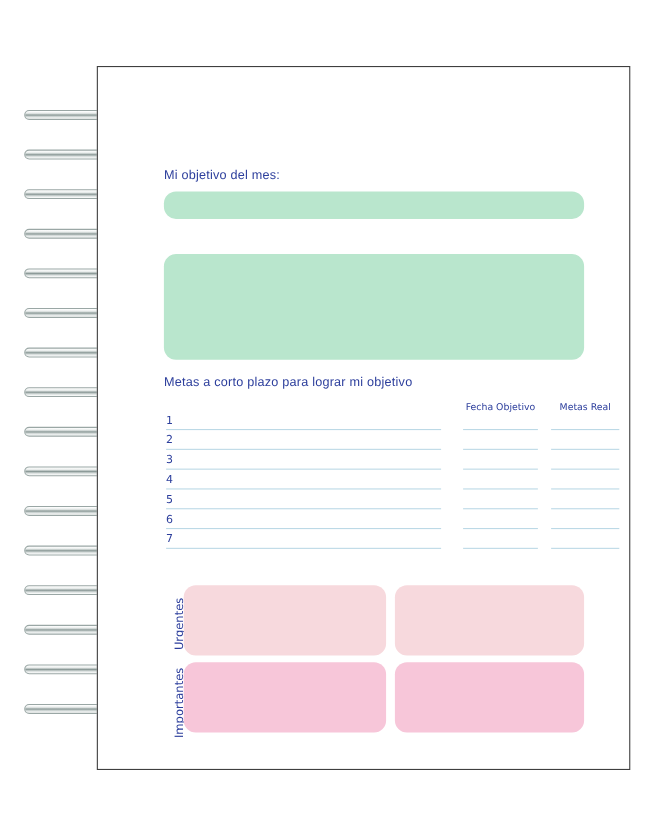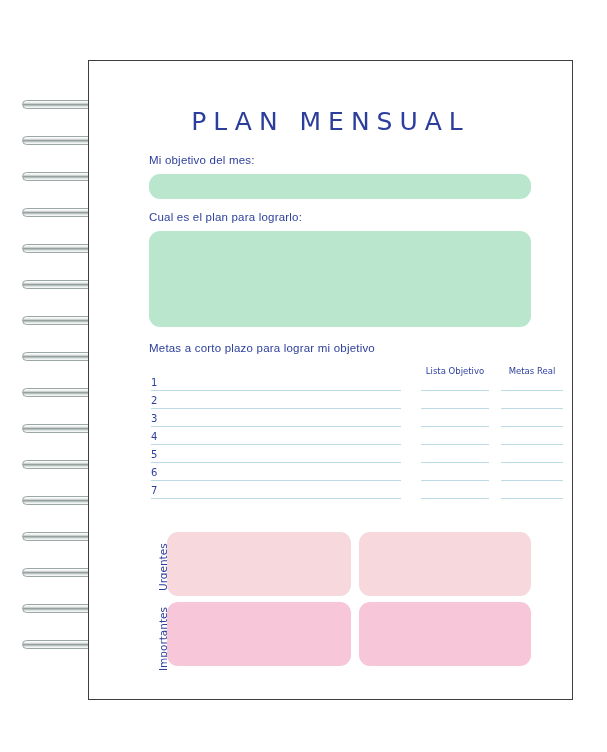--- a/index.html
+++ b/index.html
@@ -210,31 +210,29 @@
         <div class="cap"></div>
       </div>
     <div class="ring" style="top:540px">
         <div class="wire"></div>
         <div class="cap"></div>
       </div>
   </div>
 
   <div class="sheet">
 
-    <div class="title">PLAN MENSUAL</div>
 
     <div class="label" style="left:60px; top:93px;">Mi objetivo del mes:</div>
     <div class="mint-box" style="left:60px; top:113px; width:382px; height:25px;"></div>
 
-    <div class="label" style="left:60px; top:150px;">Cual es el plan para lograrlo:</div>
     <div class="mint-box" style="left:60px; top:170px; width:382px; height:96px;"></div>
 
     <div class="label" style="left:60px; top:281px;text-align:center;">Metas a corto plazo para lograr mi objetivo</div>
 
-    <div class="col-head" style="left:330px; top:305px; width:72px;">Lista Objetivo</div>
+    <div class="col-head" style="left:330px; top:305px; width:72px;">Fecha Objetivo</div>
     <div class="col-head" style="left:412px; top:305px; width:62px;">Metas Real</div>
 
     <div class="goal-num" style="left:62px;  top:316px;">1</div>
     <div class="goal-line" style="left:62px;  top:329px; width:250px;"></div>
     <div class="goal-line" style="left:332px; top:329px; width:68px;"></div>
     <div class="goal-line" style="left:412px; top:329px; width:62px;"></div>
 
     <div class="goal-num" style="left:62px;  top:334px;">2</div>
     <div class="goal-line" style="left:62px;  top:347px; width:250px;"></div>
     <div class="goal-line" style="left:332px; top:347px; width:68px;"></div>

